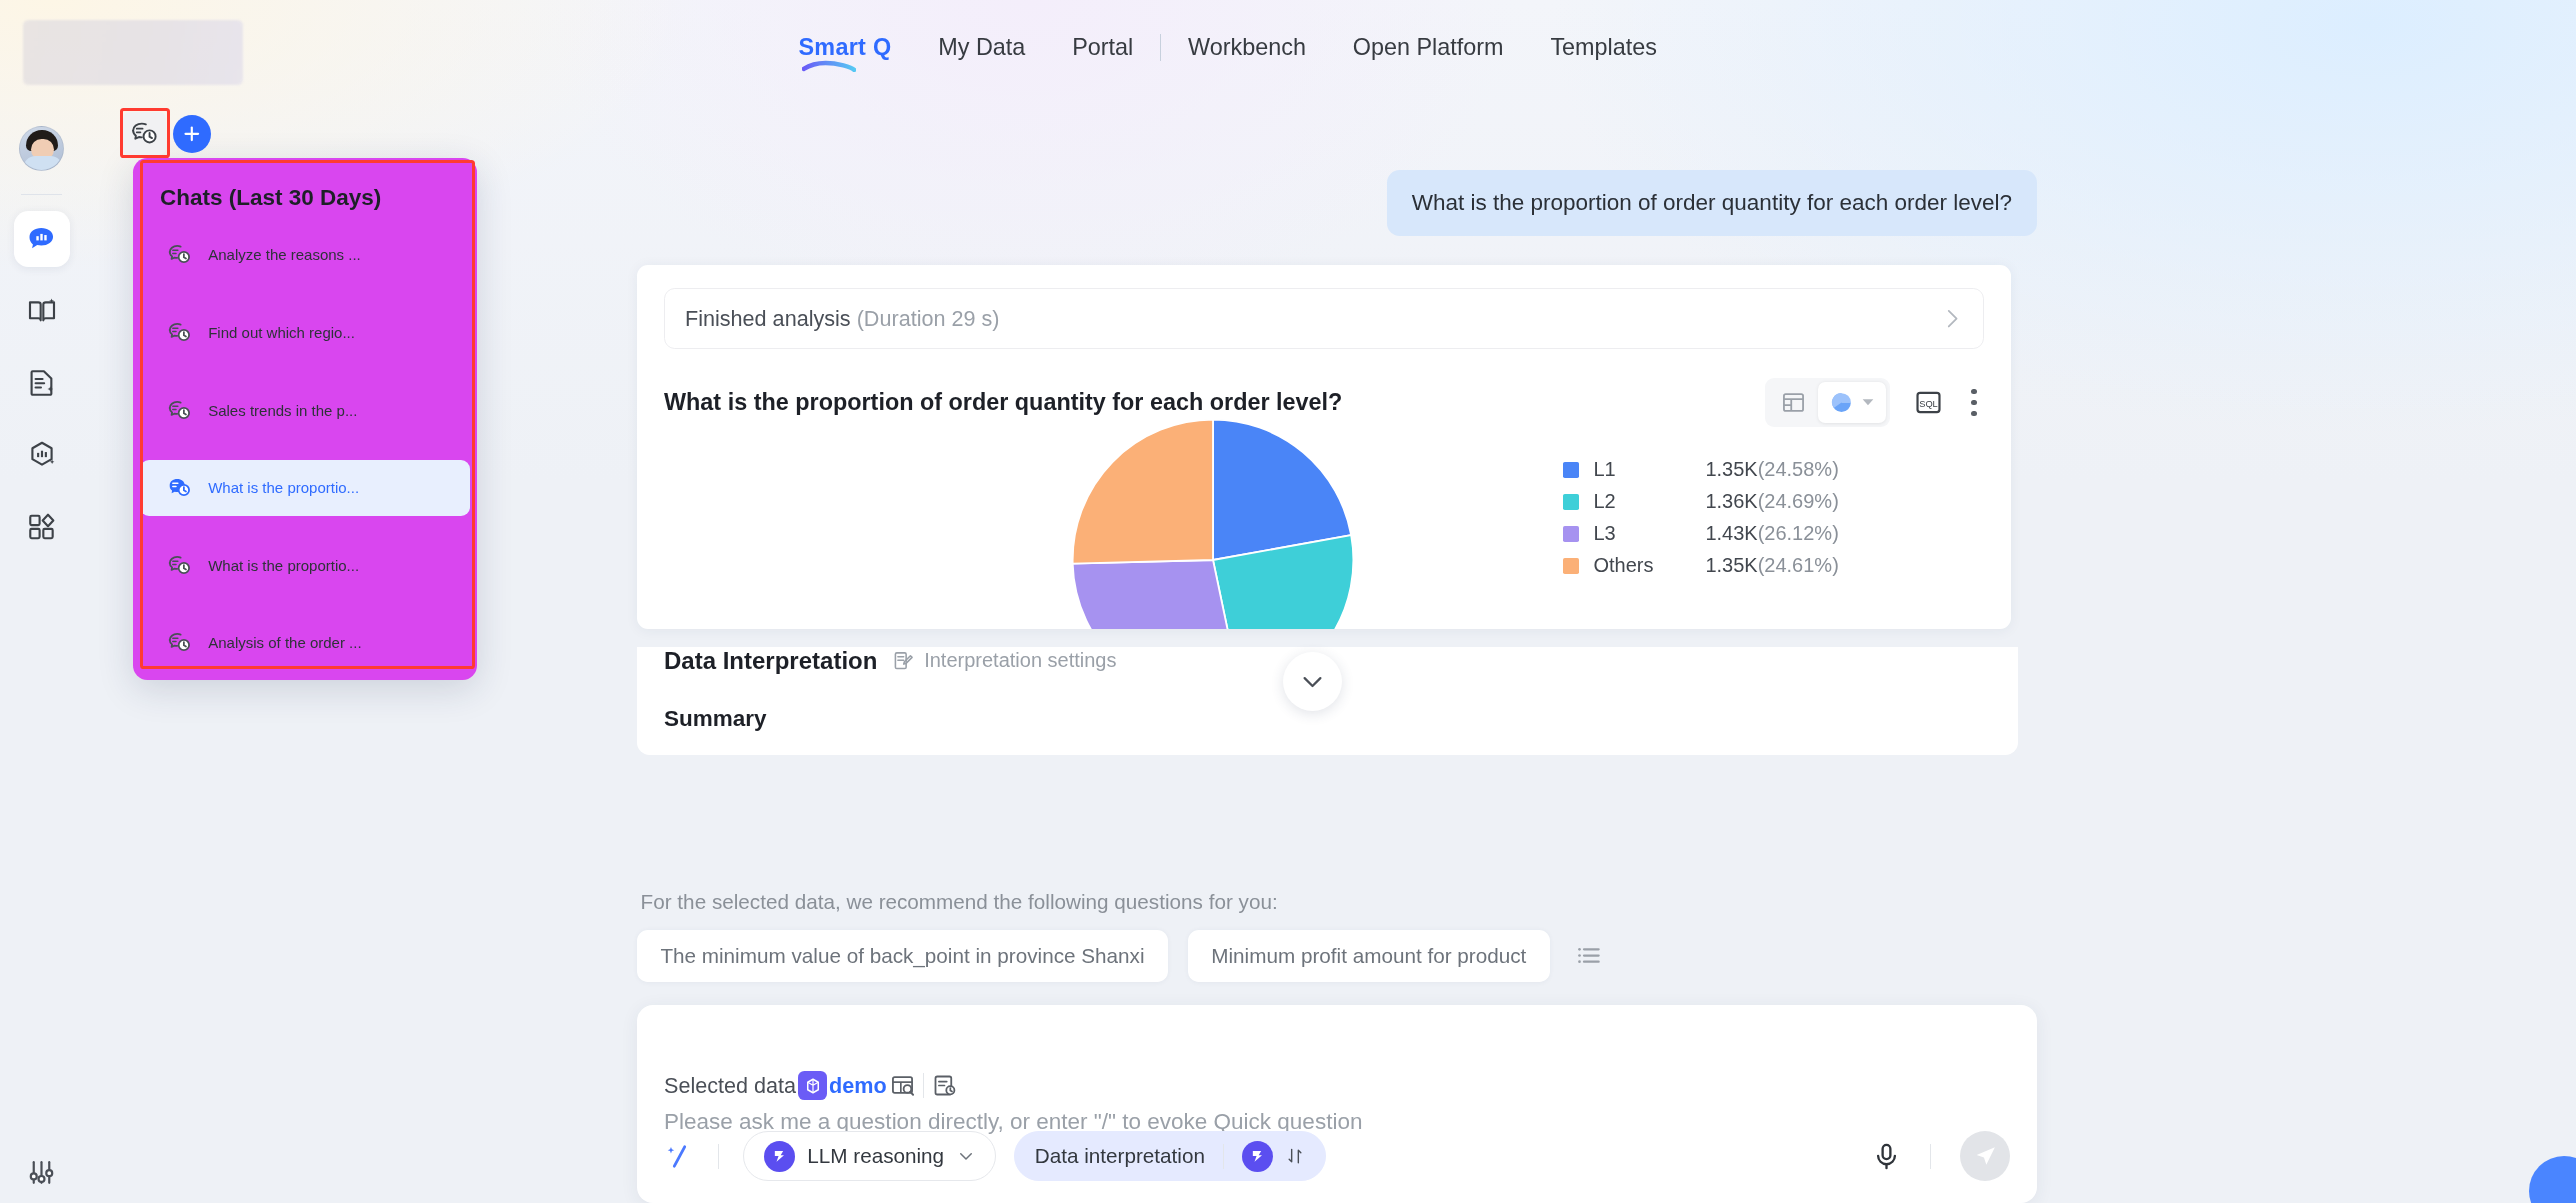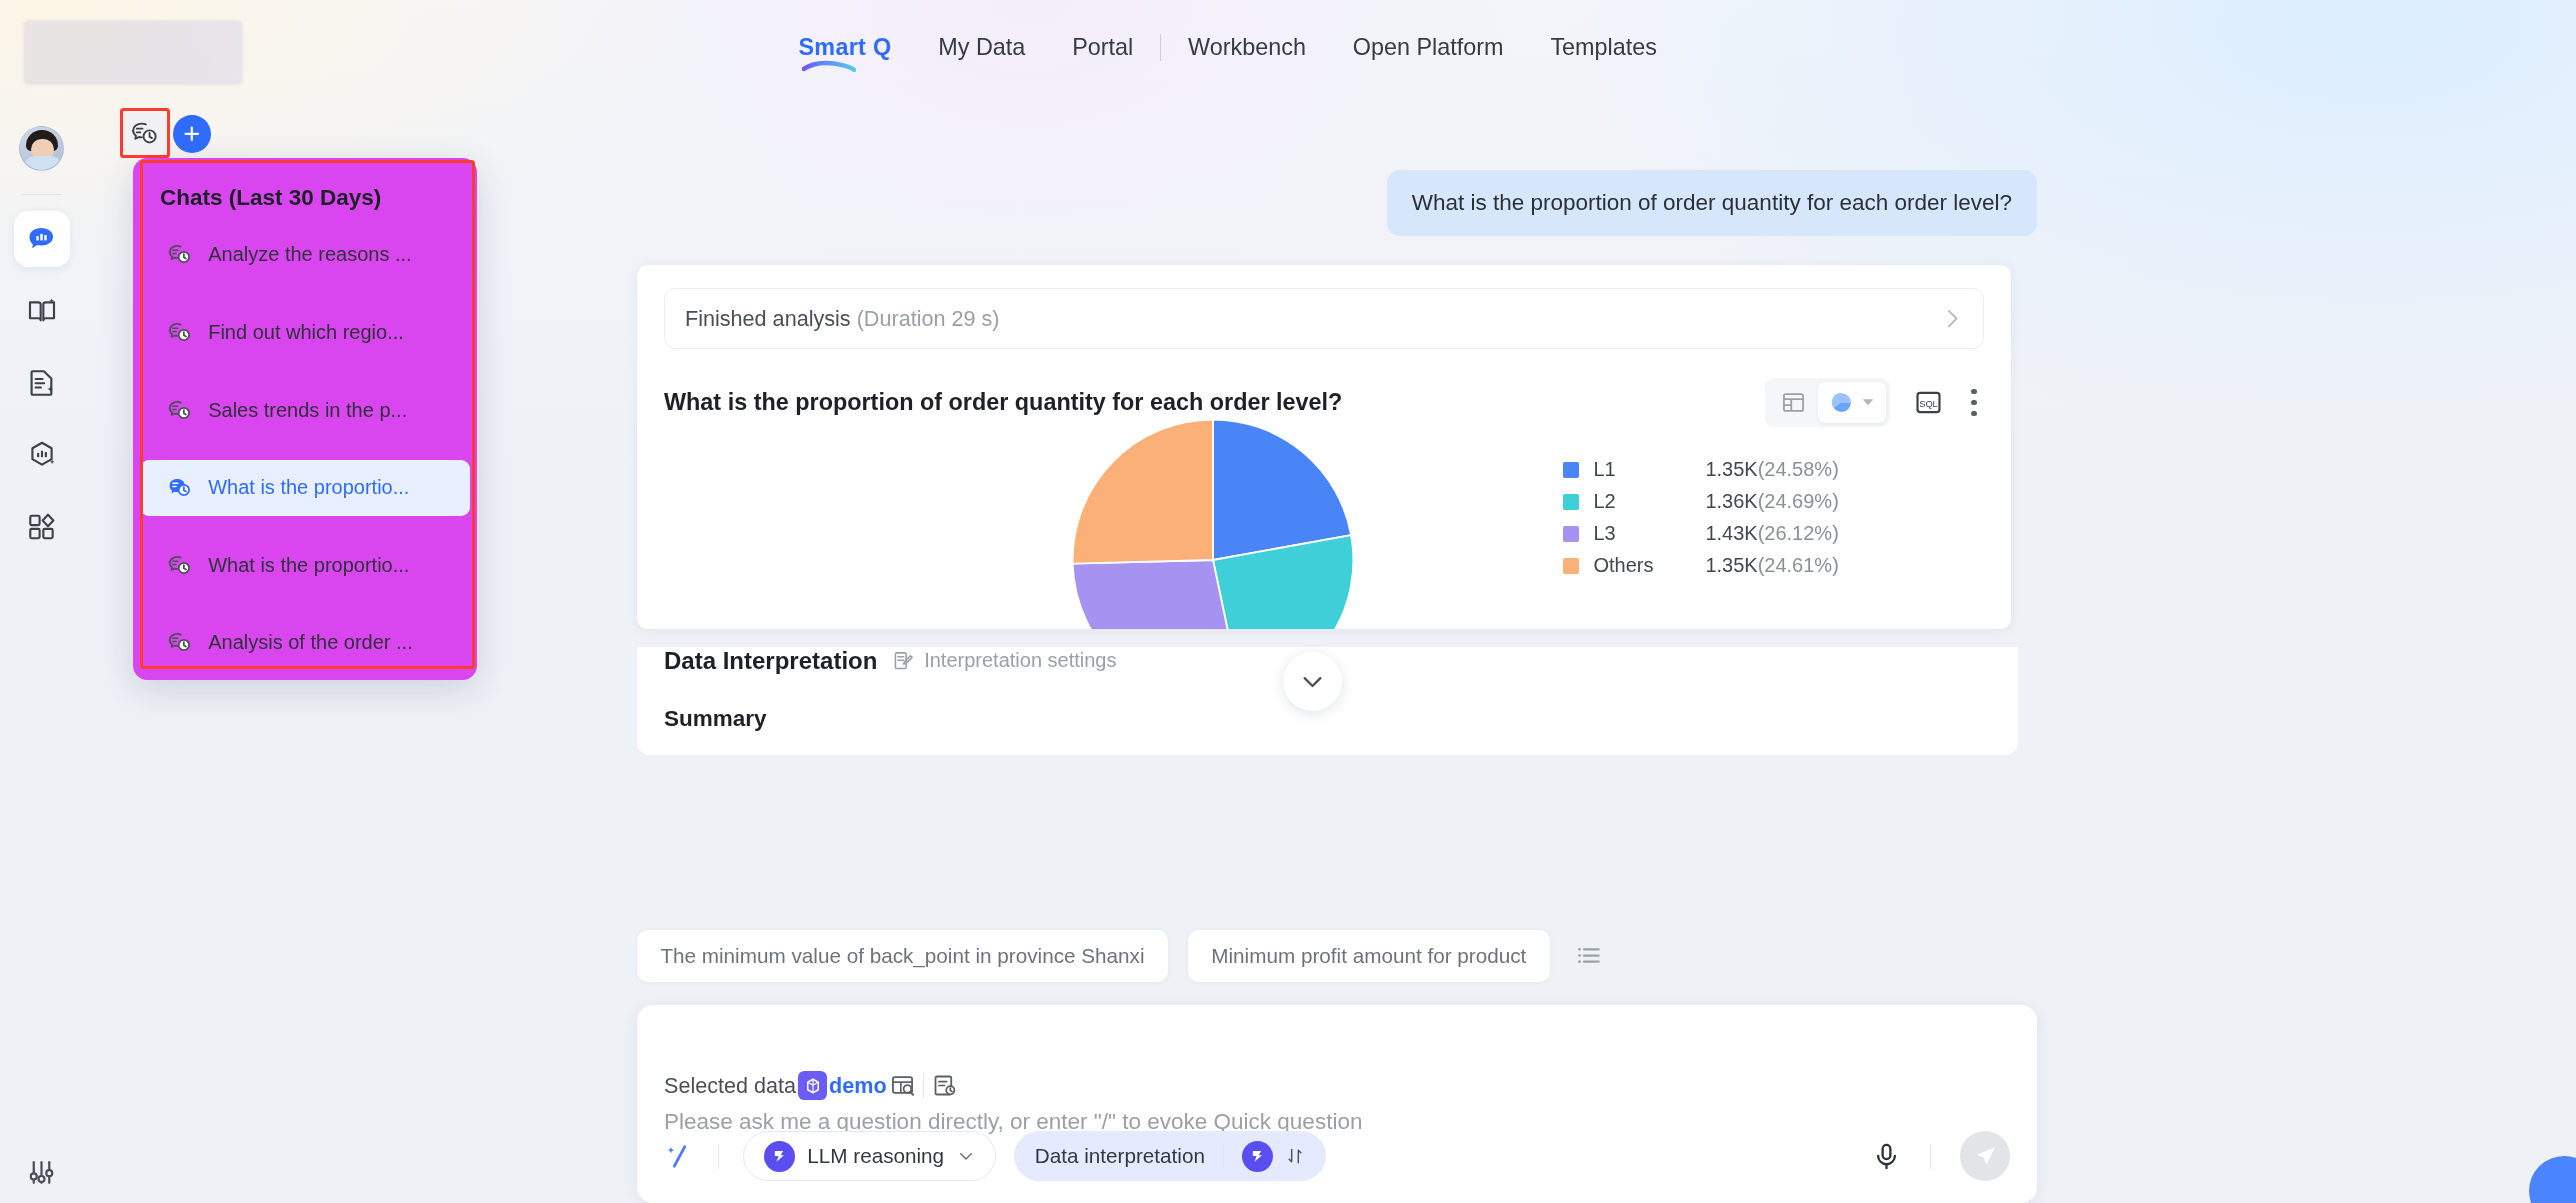--- a/index.html
+++ b/index.html
@@ -112,21 +112,21 @@
     padding: 12.6px 0 9px;
   }
   .chats-title {
     font-size: 22.5px; font-weight: 600; color: #1d2027;
     padding: 14.4px 27px 16px;
   }
   .chat-item {
     display: flex; align-items: center; gap: 16px;
     height: 56px; padding: 0 20px 0 27px; margin: 0 7.2px;
     border-radius: 9px; cursor: pointer;
-    font-size: 20px; color: #2e3238; white-space: nowrap; overflow: hidden;
+    font-size: 15px; color: #2e3238; white-space: nowrap; overflow: hidden;
   }
   .chat-item + .chat-item { margin-top: 21.6px; }
   .chat-item.active { background: #e8effe; color: #2f6bff; }
   .chat-ic { flex: 0 0 auto; width: 25px; height: 25px; }
 
   
   .redbox { position: absolute; border: 3.6px solid #ff3b30; border-radius: 3.6px; z-index: 80; pointer-events: none; }
   #redbox-toggle { left: 120px; top: 108px; width: 50px; height: 50px; }
   #redbox-panel  { left: 140px; top: 160px; width: 335px; height: 509px; }
 
@@ -589,20 +589,21 @@
   </div>
 
   <div class="collapse-fab">
     <svg width="27" height="27" viewBox="0 0 24 24">
       <polyline points="5,9 12,16 19,9" fill="none" stroke="#4a4f57" stroke-width="2" stroke-linecap="round" stroke-linejoin="round"></polyline>
     </svg>
   </div>
 </div>
 
 <div class="bottom-wrap">
+  <div class="recommend-label">For the selected data, we recommend the following questions for you:</div>
 
   <div class="chips-row">
     <div class="chip-q">The minimum value of back_point in province Shanxi</div>
     <div class="chip-q clipped">Minimum profit amount for product</div>
     <svg class="chips-more" width="27" height="27" viewBox="0 0 24 24">
       <circle cx="4" cy="6.5" r="1.2" fill="#9aa0a8"></circle>
       <circle cx="4" cy="12" r="1.2" fill="#9aa0a8"></circle>
       <circle cx="4" cy="17.5" r="1.2" fill="#9aa0a8"></circle>
       <line x1="8" y1="6.5" x2="21" y2="6.5" stroke="#9aa0a8" stroke-width="2" stroke-linecap="round"></line>
       <line x1="8" y1="12" x2="21" y2="12" stroke="#9aa0a8" stroke-width="2" stroke-linecap="round"></line>

